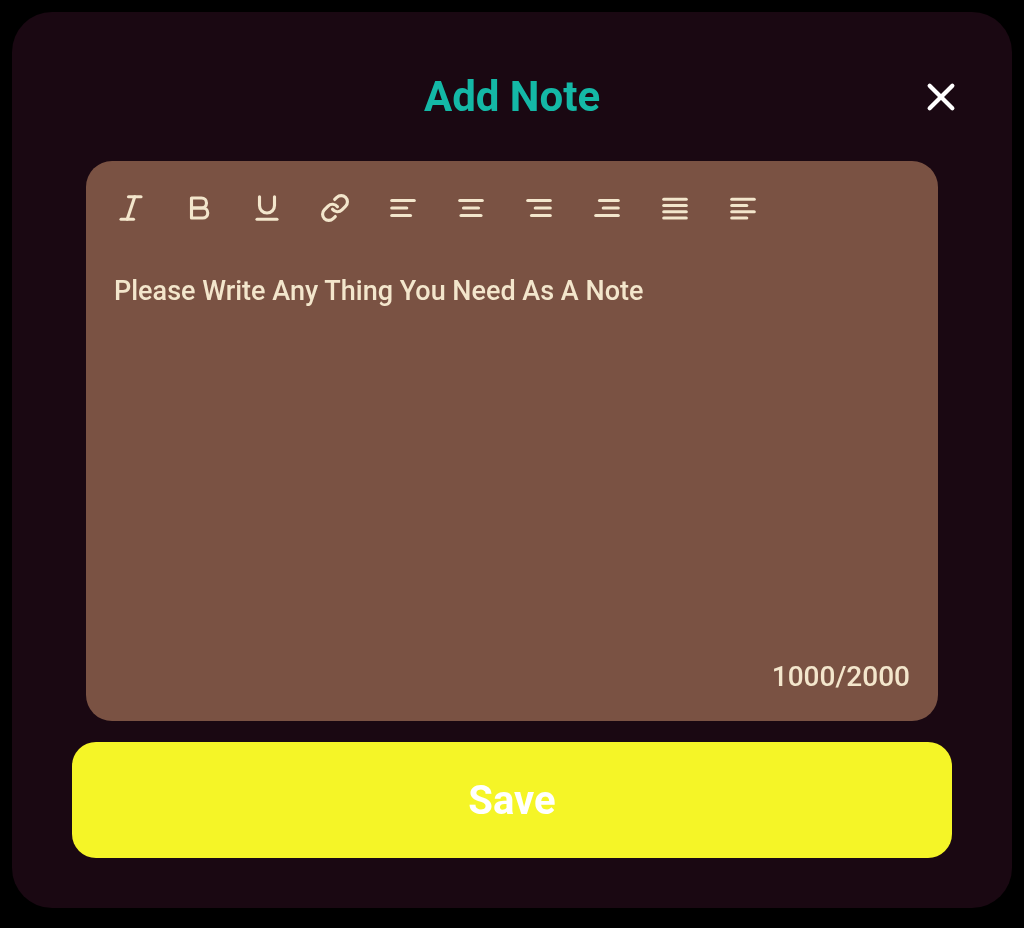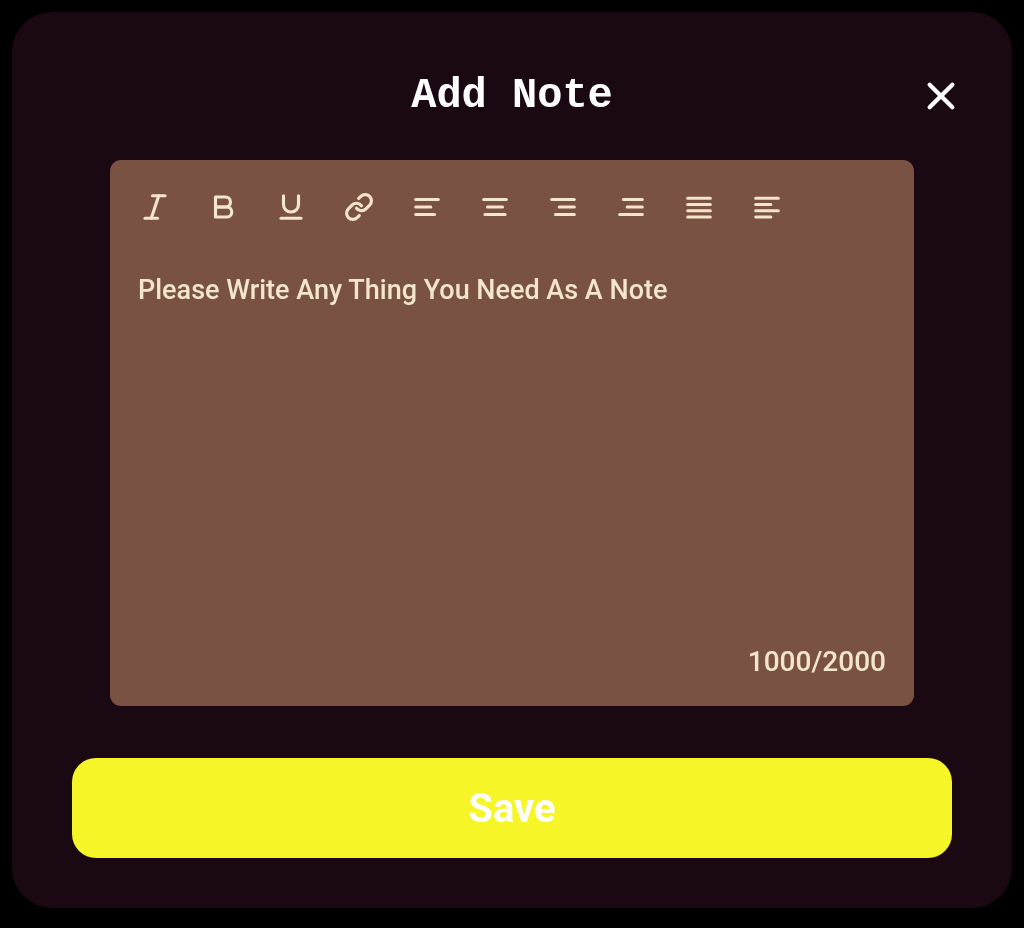--- a/index.html
+++ b/index.html
@@ -30,24 +30,23 @@
       flex-direction: column;
     }
 
     .modal-header {
       position: relative;
       text-align: center;
       margin-bottom: 40px;
     }
 
     .modal-title {
-      color: #ffffff;
+      color: #14b8a6;
       font-size: 42px;
       font-weight: 700;
-      font-family: Liberation Mono, monospace;
     }
 
     .close-button {
       position: absolute;
       right: 0;
       top: 50%;
       transform: translateY(-50%);
       background: none;
       border: none;
       cursor: pointer;
@@ -60,26 +59,26 @@
     .close-button svg {
       width: 34px;
       height: 34px;
       stroke: #ffffff;
       stroke-width: 3;
       stroke-linecap: round;
     }
 
     .editor-container {
       background: #7a5243;
-      border-radius: 11px;
+      border-radius: 26px;
       flex: 1;
       padding: 30px 28px 28px 28px;
       display: flex;
       flex-direction: column;
-      margin: 0 48px;
+      margin: 0 24px;
       max-height: 570px;
     }
 
     .toolbar {
       display: flex;
       gap: 34px;
       margin-bottom: 50px;
     }
 
     .toolbar-button {
@@ -126,23 +125,23 @@
       font-weight: 500;
     }
 
     .save-button {
       background: #f5f527;
       border: none;
       border-radius: 24px;
       color: #ffffff;
       font-size: 40px;
       font-weight: 700;
-      height: 100px;
+      height: 116px;
       cursor: pointer;
-      margin-top: 52px;
+      margin-top: 21px;
       font-family: inherit;
       width: calc(100% - 20px);
       margin-left: 10px;
       margin-right: 10px;
     }
   </style>
 </head>
 <body>
 
 <div class="modal">

